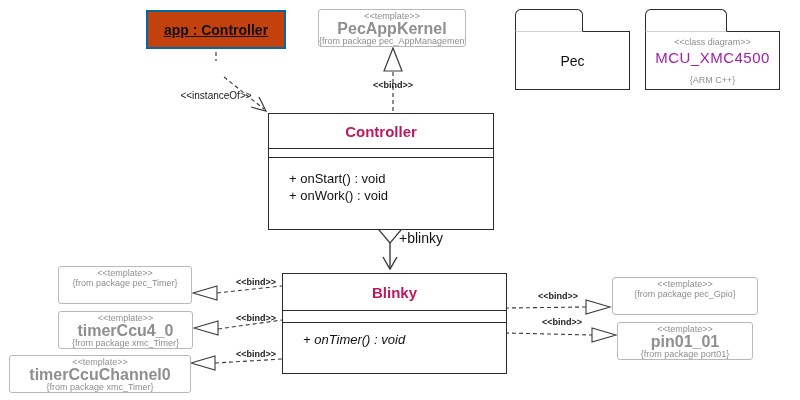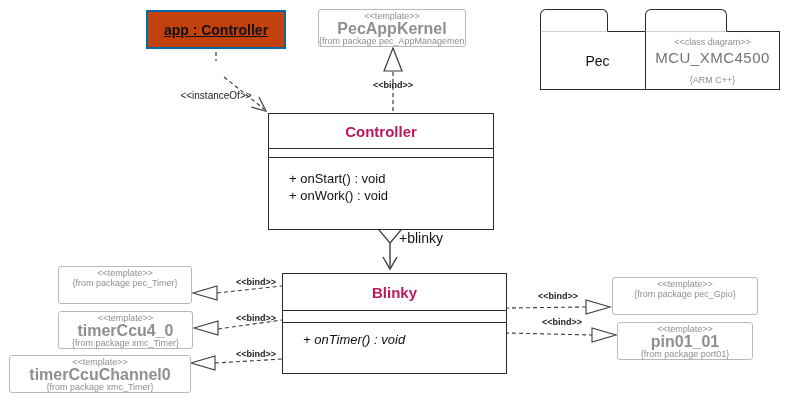--- a/index.html
+++ b/index.html
@@ -32,21 +32,21 @@
   .g-title{font-size:16px;line-height:15px;font-weight:bold;white-space:nowrap;}
   .g-from{font-size:9px;line-height:10px;white-space:nowrap;}
 
   
   .pkg{position:absolute;}
   .pkg-tab{position:absolute;left:0;top:0;background:#fff;border:1px solid #2b2b2b;border-bottom:1px solid #cfcfcf;border-radius:6px 6px 0 0;box-sizing:border-box;z-index:2;}
   .pkg-body{position:absolute;left:0;background:#fff;border:1px solid #2b2b2b;box-sizing:border-box;z-index:1;}
   .pkg-body-inner{position:absolute;left:0;top:0;right:0;bottom:0;display:flex;flex-direction:column;align-items:center;justify-content:center;}
   .pkg-name{font-size:14px;color:#111;}
   .pkg-st{font-size:9px;color:#8f8f8f;line-height:12px;}
-  .pkg-big{font-size:15px;color:#737373;line-height:20px;letter-spacing:0.5px;}
+  .pkg-big{font-size:15px;color:#a21caf;line-height:20px;letter-spacing:0.5px;}
   .pkg-tag{font-size:9px;color:#8f8f8f;line-height:12px;margin-top:6px;}
 
   
   .conn-label{position:absolute;font-size:9px;font-weight:bold;color:#222;text-align:center;white-space:nowrap;}
   .role-label{position:absolute;font-size:14px;color:#111;white-space:nowrap;}
 </style>
 </head>
 <body>
 
 <div id="canvas">
@@ -92,21 +92,21 @@
   <div class="obj-node" style="left:146px;top:10px;width:136px;height:35px;">
     <span class="obj-title">app : Controller</span>
   </div>
 
   <div class="gnode" style="left:318px;top:9px;width:148px;height:38px;">
     <div class="g-st">&lt;&lt;template&gt;&gt;</div>
     <div class="g-title">PecAppKernel</div>
     <div class="g-from">{from package pec_AppManagement}</div>
   </div>
 
-  <div class="pkg" style="left:540px;top:9px;width:115px;height:81px;">
+  <div class="pkg" style="left:515px;top:9px;width:115px;height:81px;">
     <div class="pkg-tab" style="width:68px;height:23px;"></div>
     <div class="pkg-body" style="top:22px;width:115px;height:59px;">
       <div class="pkg-body-inner">
         <div class="pkg-name">Pec</div>
       </div>
     </div>
   </div>
 
   <div class="pkg" style="left:645px;top:9px;width:135px;height:81px;">
     <div class="pkg-tab" style="width:82px;height:23px;"></div>

